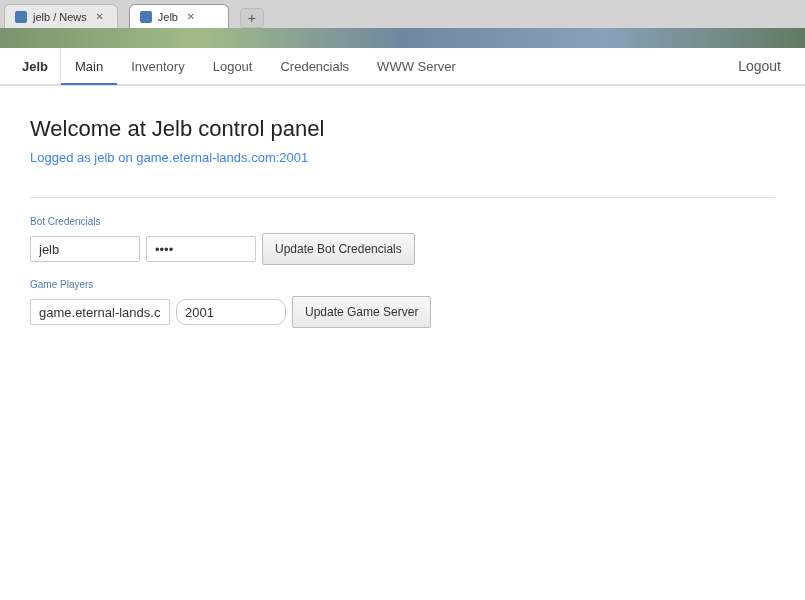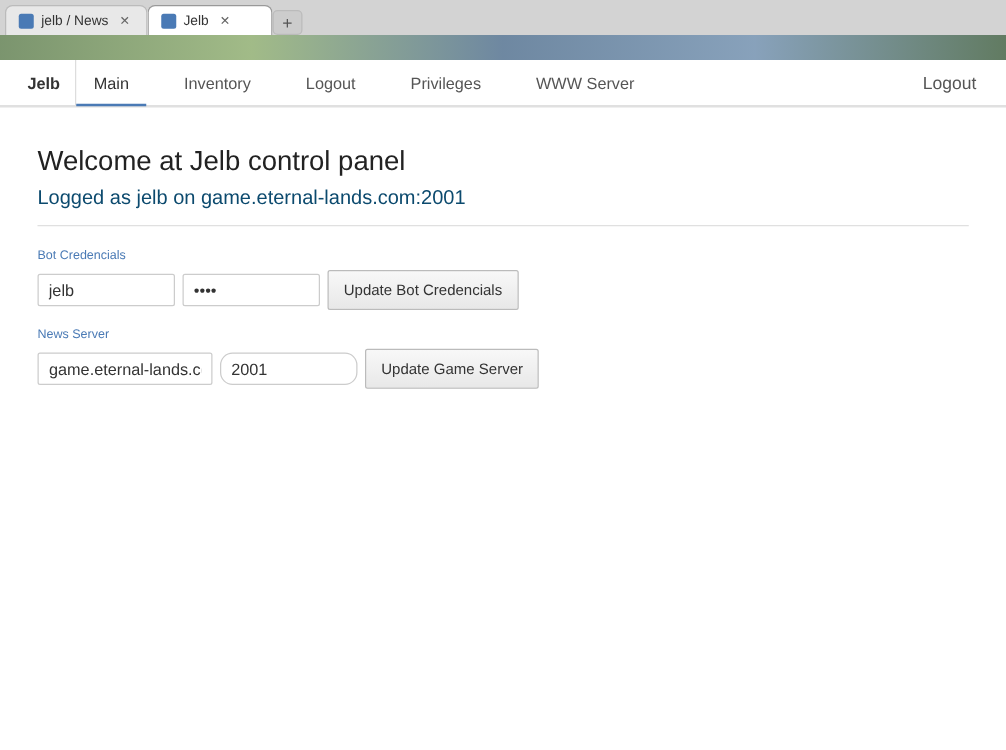--- a/index.html
+++ b/index.html
@@ -10,21 +10,21 @@
       background: #d3d3d3;
       height: 28px;
       display: flex;
       align-items: center;
       padding: 0 4px;
       gap: 4px;
     }
     .tab-bar {
       display: flex;
       align-items: flex-end;
-      gap: 0;
+      gap: 11px;
       height: 28px;
     }
     .browser-tab {
       display: flex;
       align-items: center;
       padding: 4px 10px;
       border-radius: 6px 6px 0 0;
       font-size: 11px;
       height: 24px;
       gap: 6px;
@@ -95,21 +95,20 @@
       height: 100%;
       display: flex;
       align-items: center;
       border-right: 1px solid #ddd;
     }
     .nav-items {
       display: flex;
       align-items: center;
       height: 100%;
       flex: 1;
-      gap: 16px;
     }
     .nav-item {
       padding: 0 14px;
       height: 100%;
       display: flex;
       align-items: center;
       cursor: pointer;
       font-size: 13px;
       color: #555;
       border-bottom: 2px solid transparent;
@@ -133,23 +132,23 @@
     .main-content {
       padding: 30px 30px 20px 30px;
     }
     .page-title {
       font-size: 22px;
       font-weight: normal;
       color: #222;
       margin-bottom: 8px;
     }
     .logged-as {
-      font-size: 16px;
-      color: #0c4a6e;
-      margin-bottom: 12px;
+      font-size: 13px;
+      color: #3b82f6;
+      margin-bottom: 32px;
     }
     .divider {
       border: none;
       border-top: 1px solid #e0e0e0;
       margin-bottom: 18px;
     }
 
     
     .section-label {
       font-size: 10px;
@@ -206,37 +205,37 @@
 </div>
 
 <div class="top-image-bar"></div>
 
 <div class="app-nav">
   <div class="nav-brand">Jelb</div>
   <div class="nav-items">
     <a class="nav-item active" href="#">Main</a>
     <a class="nav-item" href="#">Inventory</a>
     <a class="nav-item" href="#">Logout</a>
-    <a class="nav-item" href="#">Privileges</a>
+    <a class="nav-item" href="#">Credencials</a>
     <a class="nav-item" href="#">WWW Server</a>
   </div>
   <div class="nav-logout">Logout</div>
 </div>
 
 <div class="main-content">
   <h1 class="page-title">Welcome at Jelb control panel</h1>
   <p class="logged-as">Logged as jelb on game.eternal-lands.com:2001</p>
   <hr class="divider">
 
   <div class="section-label">Bot Credencials</div>
   <div class="form-row">
     <input class="form-input input-username" type="text" value="jelb" style="">
     <input class="form-input input-password" type="password" value="••••" style="">
     <button class="btn">Update Bot Credencials</button>
   </div>
 
-  <div class="section-label">News Server</div>
+  <div class="section-label">Game Players</div>
   <div class="form-row">
     <input class="form-input input-server" type="text" value="game.eternal-lands.com" style="">
     <input class="form-input input-port" type="text" value="2001" style="">
     <button class="btn">Update Game Server</button>
   </div>
 </div>
 
 </body></html>

